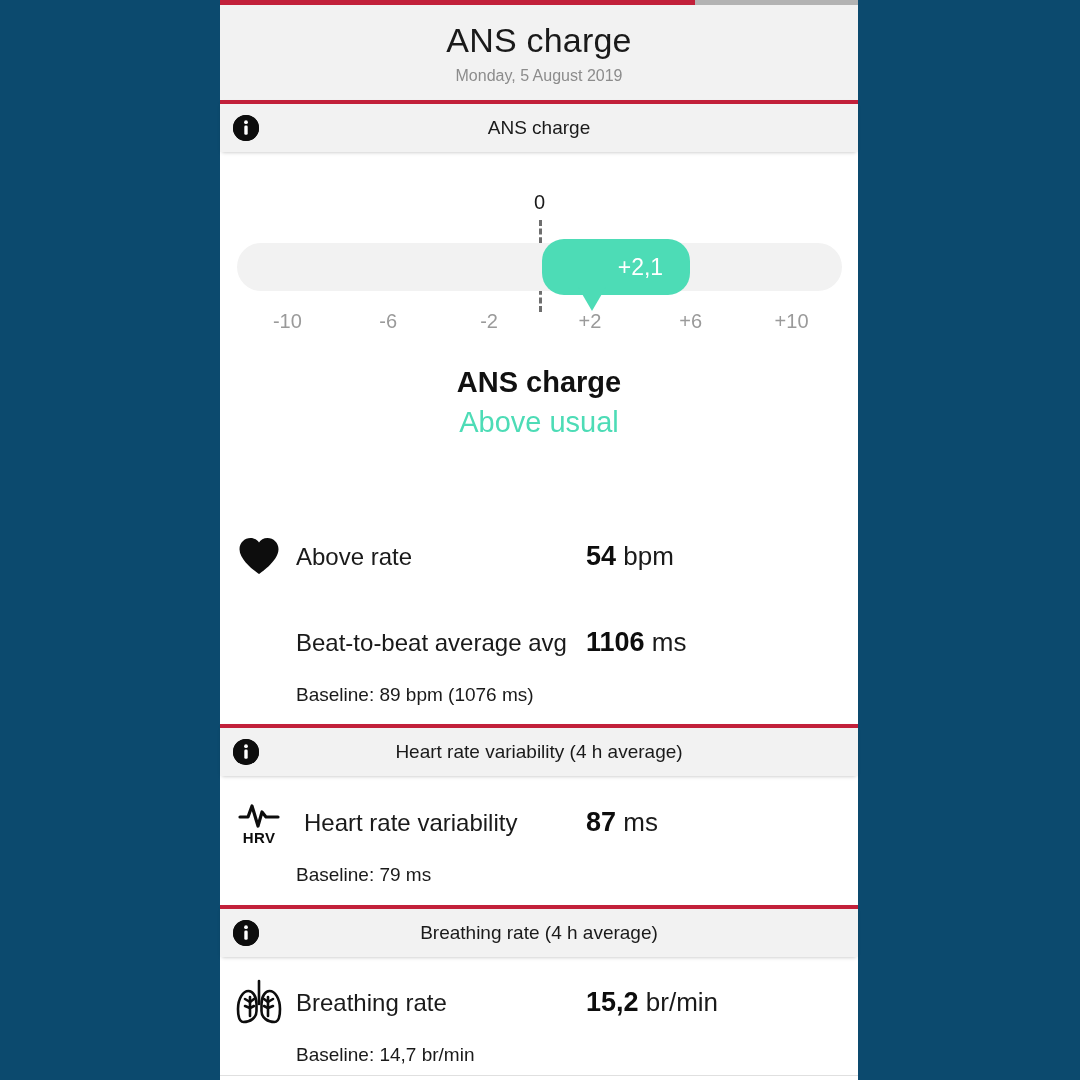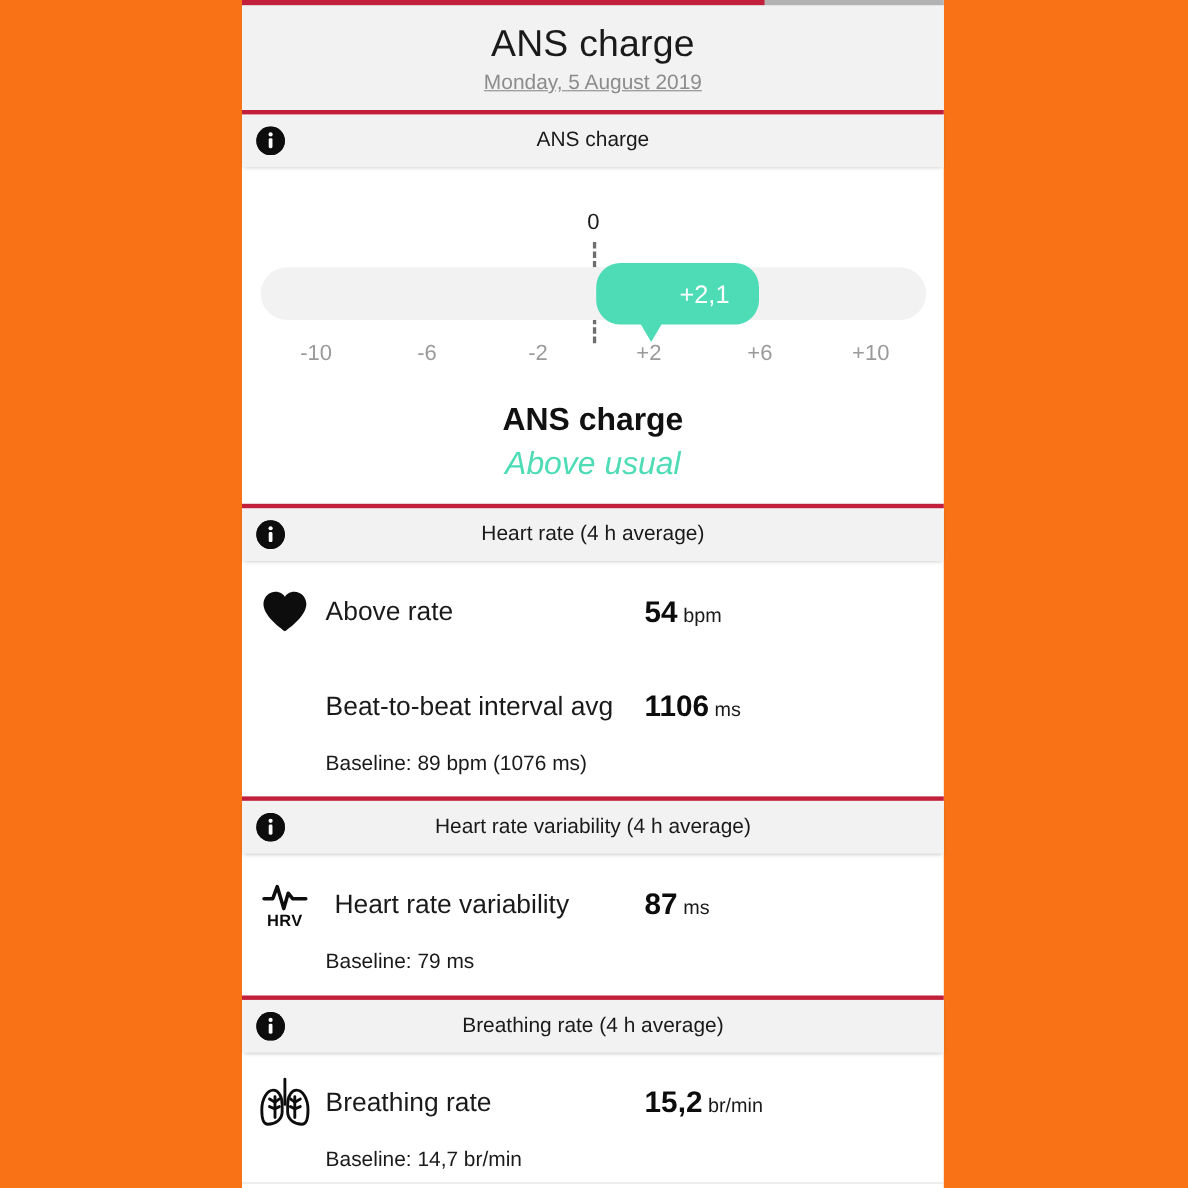--- a/index.html
+++ b/index.html
@@ -13,21 +13,21 @@
     font-family: "Liberation Sans", "DejaVu Sans", sans-serif;
     overflow: hidden;
     -webkit-font-smoothing: antialiased;
   }
 
   
   .screen {
     position: relative;
     width: 1080px;
     height: 1080px;
-    background: #f97316;
+    background: #0c4a6e;
   }
 
   .card {
     position: absolute;
     left: 220px;
     top: 0px;
     width: 638px;
     height: 1080px;
     background: #ffffff;
     box-shadow: 0 0 0 0 rgba(0,0,0,0);
@@ -66,25 +66,24 @@
     box-sizing: border-box;
     padding-top: 14px;
   }
   .header-title {
     font-size: 34px;
     color: #1a1a1a;
     letter-spacing: 0.2px;
     line-height: 42px;
   }
   .header-sub {
-    font-size: 19px;
+    font-size: 16px;
     color: #8c8c8c;
     line-height: 26px;
     margin-top: 2px;
-    text-decoration: underline;
   }
 
   
   .section-bar {
     position: absolute;
     left: 0;
     width: 638px;
     height: 48px;
     background: #f2f2f2;
     border-top: 4px solid #c2203a;
@@ -216,21 +215,21 @@
   .metric-value {
     position: absolute;
     white-space: nowrap;
   }
   .metric-value .num {
     font-size: 27px;
     font-weight: bold;
     color: #0d0d0d;
   }
   .metric-value .unit {
-    font-size: 18px;
+    font-size: 26px;
     color: #1a1a1a;
   }
   .metric-baseline {
     position: absolute;
     font-size: 19px;
     color: #1a1a1a;
     white-space: nowrap;
   }
 
   .bottom-divider {
@@ -302,52 +301,40 @@
           <span class="gauge-tick" style="left: 168.25px;">-6</span>
           <span class="gauge-tick" style="left: 269.083px;">-2</span>
           <span class="gauge-tick" style="left: 369.917px;">+2</span>
           <span class="gauge-tick" style="left: 470.75px;">+6</span>
           <span class="gauge-tick" style="left: 571.583px;">+10</span>
         </div>
     </div>
 
     <div class="verdict" style="top:362px;">
       <div class="verdict-label">ANS charge</div>
-      <div class="verdict-value" style="color: rgb(77, 220, 182); font-style: italic;">Above usual</div>
-    </div>
-
-    <div class="section-bar" style="top:458px;">
-      <div class="bar-inner">
-        <span class="info-icon">
-          <svg width="26" height="26" viewBox="0 0 26 26" aria-hidden="true">
-            <circle cx="13" cy="13" r="13" fill="#0d0d0d"></circle>
-            <circle cx="13" cy="7.2" r="1.9" fill="#ffffff"></circle>
-            <rect x="11.3" y="10.6" width="3.4" height="9.2" rx="1.3" fill="#ffffff"></rect>
-          </svg>
-        </span>
-        <span class="section-title">Heart rate (4 h average)</span>
-      </div>
-    </div>
+      <div class="verdict-value" style="color: rgb(77, 220, 182);">Above usual</div>
+    </div>
+
 
     <div class="metric-block" style="top:510px; height:214px;">
 
       <div class="metric-row" style="top:22px; height:48px;">
         <span class="metric-icon" style="top:0; height:48px;">
           <svg width="42" height="38" viewBox="0 0 42 38" aria-hidden="true">
             <path d="M21 37C21 37 1.5 24.2 1.5 12.2 1.5 5.7 6.6 1 12.5 1c3.9 0 7 2 8.5 4.6C22.5 3 25.6 1 29.5 1 35.4 1 40.5 5.7 40.5 12.2 40.5 24.2 21 37 21 37z" fill="#0d0d0d"></path>
           </svg>
         </span>
         <span class="metric-name" style="left:76px; top:11px;">Above rate</span>
         <span class="metric-value" style="left:366px; top:9px;">
           <span class="num">54</span><span class="unit">&nbsp;</span><span class="unit">bpm</span>
         </span>
       </div>
 
       <div class="metric-row" style="top:108px; height:48px;">
-        <span class="metric-name" style="left:76px; top:11px;">Beat-to-beat interval avg</span>
+        <span class="metric-name" style="left:76px; top:11px;">Beat-to-beat average avg</span>
         <span class="metric-value" style="left:366px; top:9px;">
           <span class="num">1106</span><span class="unit">&nbsp;</span><span class="unit">ms</span>
         </span>
       </div>
 
       <span class="metric-baseline" style="left:76px; top:174px;">Baseline: 89 bpm (1076 ms)</span>
     </div>
 
     <div class="section-bar" style="top:724px;">
       <div class="bar-inner">

